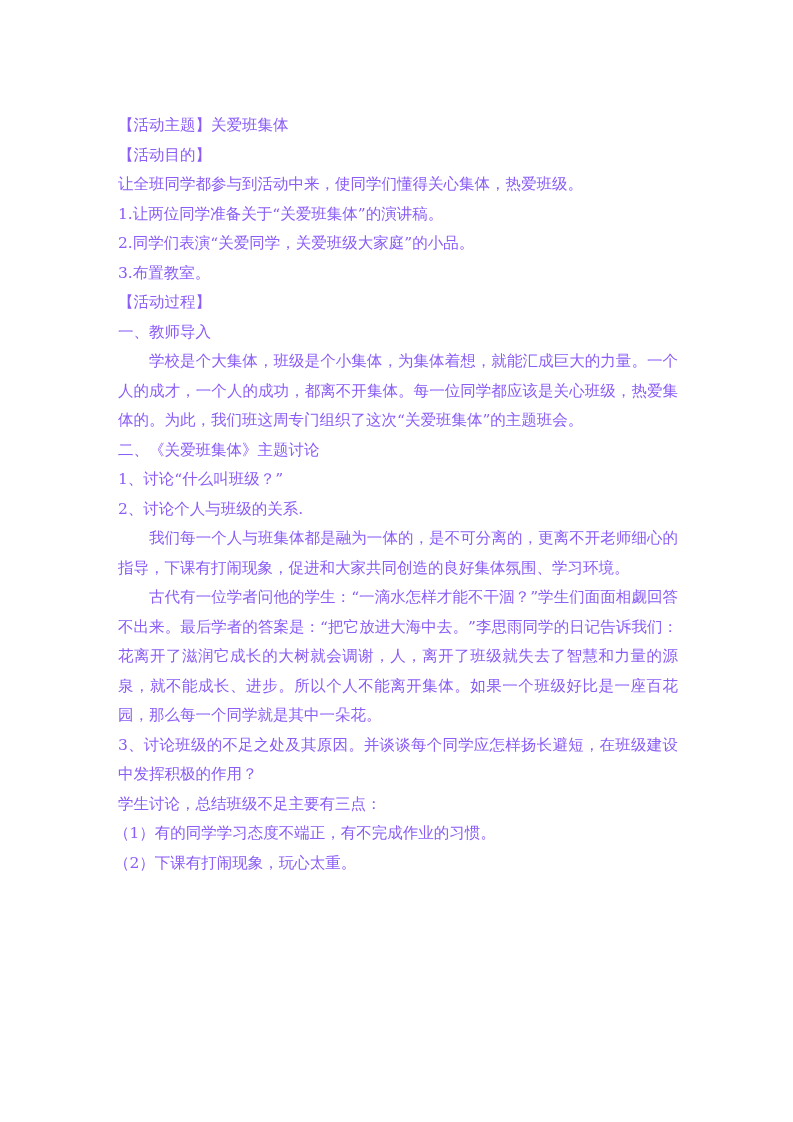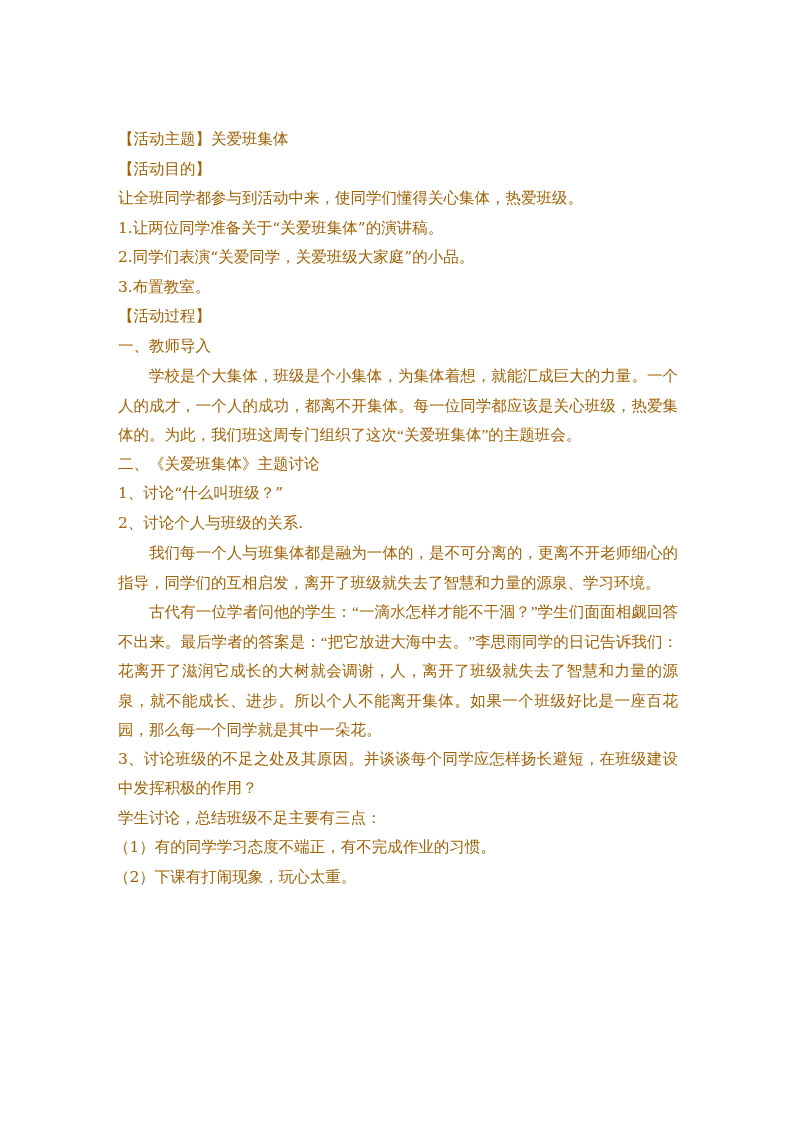--- a/index.html
+++ b/index.html
@@ -1,45 +1,45 @@
 <!DOCTYPE html>
 <html><head>
 <meta charset="utf-8">
 <style>
   html, body { margin: 0; padding: 0; background: #ffffff; }
   body { width: 793px; height: 1122px; position: relative; overflow: hidden; }
   .page {
     position: absolute;
     left: 118px;
-    top: 125px;
+    top: 111px;
     width: 560px;
     font-family: "DejaVu Serif", "Liberation Serif", serif;
     font-size: 15.5px;
-    color: #a16207;
+    color: #8b5cf6;
     line-height: 29.5px;
   }
   .p { margin: 0; padding: 0; white-space: normal; word-break: break-all; text-align: justify; }
-  .indent { text-indent: 31px; font-family: Liberation Serif, serif; }
+  .indent { text-indent: 31px; }
   .item-paren { margin-left: -4px; }
 </style>
 </head>
 <body>
 
 <div class="page">
   <p class="p">【活动主题】关爱班集体</p>
   <p class="p">【活动目的】</p>
   <p class="p">让全班同学都参与到活动中来，使同学们懂得关心集体，热爱班级。</p>
   <p class="p">1.让两位同学准备关于“关爱班集体”的演讲稿。</p>
   <p class="p">2.同学们表演“关爱同学，关爱班级大家庭”的小品。</p>
   <p class="p">3.布置教室。</p>
   <p class="p">【活动过程】</p>
   <p class="p">一、教师导入</p>
   <p class="p indent">学校是个大集体，班级是个小集体，为集体着想，就能汇成巨大的力量。一个人的成才，一个人的成功，都离不开集体。每一位同学都应该是关心班级，热爱集体的。为此，我们班这周专门组织了这次“关爱班集体”的主题班会。</p>
   <p class="p">二、《关爱班集体》主题讨论</p>
   <p class="p">1、讨论“什么叫班级？”</p>
   <p class="p">2、讨论个人与班级的关系.</p>
-  <p class="p indent">我们每一个人与班集体都是融为一体的，是不可分离的，更离不开老师细心的指导，同学们的互相启发，离开了班级就失去了智慧和力量的源泉、学习环境。</p>
+  <p class="p indent">我们每一个人与班集体都是融为一体的，是不可分离的，更离不开老师细心的指导，下课有打闹现象，促进和大家共同创造的良好集体氛围、学习环境。</p>
   <p class="p indent">古代有一位学者问他的学生：“一滴水怎样才能不干涸？”学生们面面相觑回答不出来。最后学者的答案是：“把它放进大海中去。”李思雨同学的日记告诉我们：花离开了滋润它成长的大树就会调谢，人，离开了班级就失去了智慧和力量的源泉，就不能成长、进步。所以个人不能离开集体。如果一个班级好比是一座百花园，那么每一个同学就是其中一朵花。</p>
   <p class="p">3、讨论班级的不足之处及其原因。并谈谈每个同学应怎样扬长避短，在班级建设中发挥积极的作用？</p>
   <p class="p">学生讨论，总结班级不足主要有三点：</p>
   <p class="p item-paren">（1）有的同学学习态度不端正，有不完成作业的习惯。</p>
   <p class="p item-paren">（2）下课有打闹现象，玩心太重。</p>
 </div>
 
 </body></html>

